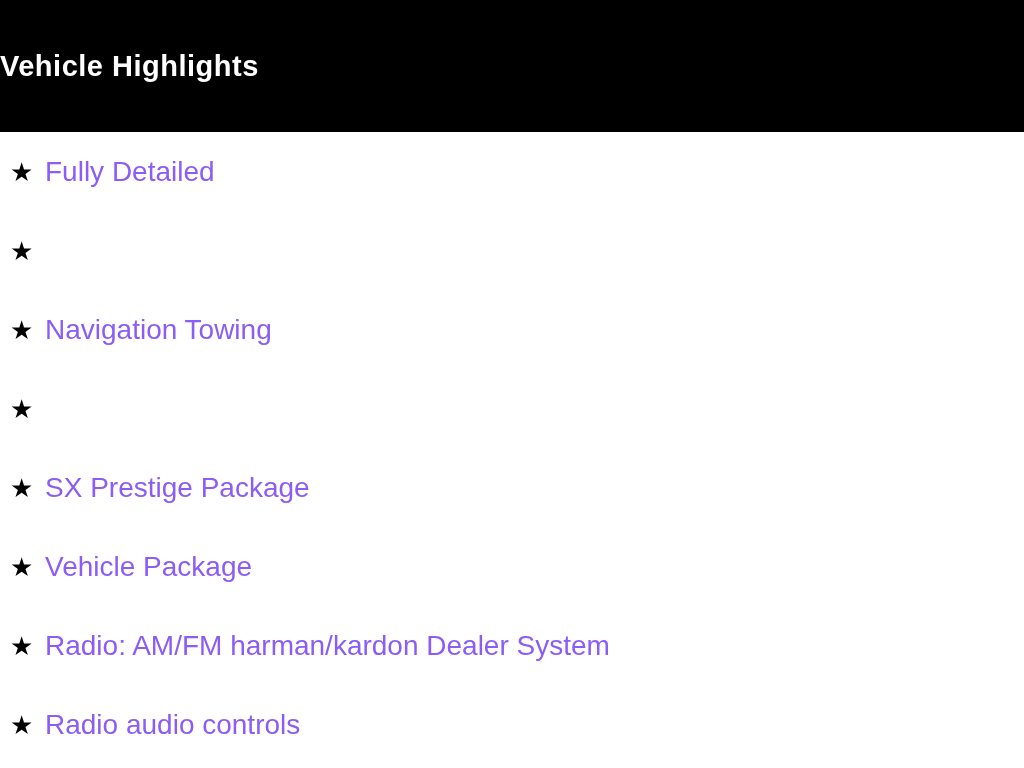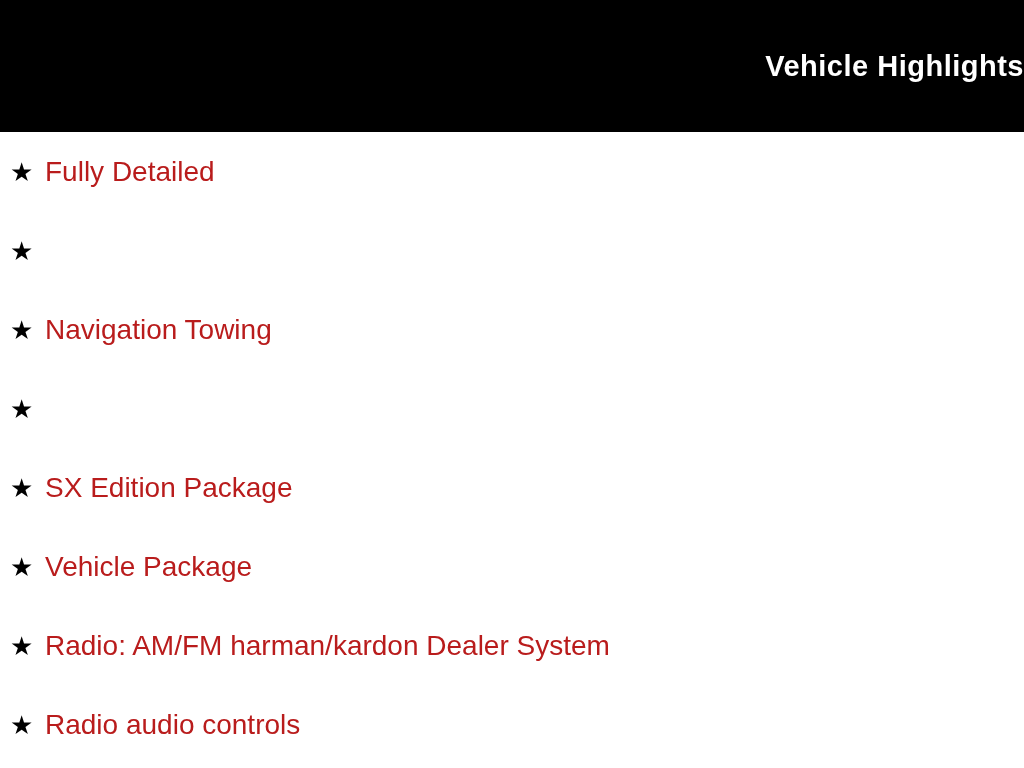--- a/index.html
+++ b/index.html
@@ -9,21 +9,21 @@
     background: #ffffff;
     font-family: "Liberation Sans", sans-serif;
     overflow: hidden;
   }
   .header {
     width: 1024px;
     height: 132px;
     background: #000000;
     display: flex;
     align-items: center;
-    justify-content: flex-end;
+    justify-content: flex-start;
   }
   .header h1 {
     color: #ffffff;
     font-size: 29px;
     font-weight: bold;
     letter-spacing: 0.5px;
   }
   .highlights {
     list-style: none;
     width: 1024px;
@@ -37,21 +37,21 @@
   .star {
     font-size: 26px;
     color: #000000;
     width: 24px;
     text-align: left;
     line-height: 1;
     flex: 0 0 auto;
   }
   .label {
     font-size: 28px;
-    color: #b91c1c;
+    color: #8b5cf6;
     margin-left: 11px;
     white-space: nowrap;
   }
 </style>
 </head>
 <body style="background: rgb(255, 255, 255);">
 
 <div class="header" style="background: rgb(0, 0, 0);">
   <h1 style="color: rgb(255, 255, 255);">Vehicle Highlights</h1>
 </div>
@@ -70,21 +70,21 @@
     <span class="star">★</span>
     <span class="label">Navigation Towing</span>
   </li>
 
   <li>
     <span class="star">★</span>
   </li>
 
   <li>
     <span class="star">★</span>
-    <span class="label">SX Edition Package</span>
+    <span class="label">SX Prestige Package</span>
   </li>
 
   <li>
     <span class="star">★</span>
     <span class="label">Vehicle Package</span>
   </li>
 
   <li>
     <span class="star">★</span>
     <span class="label">Radio: AM/FM harman/kardon Dealer System</span>

